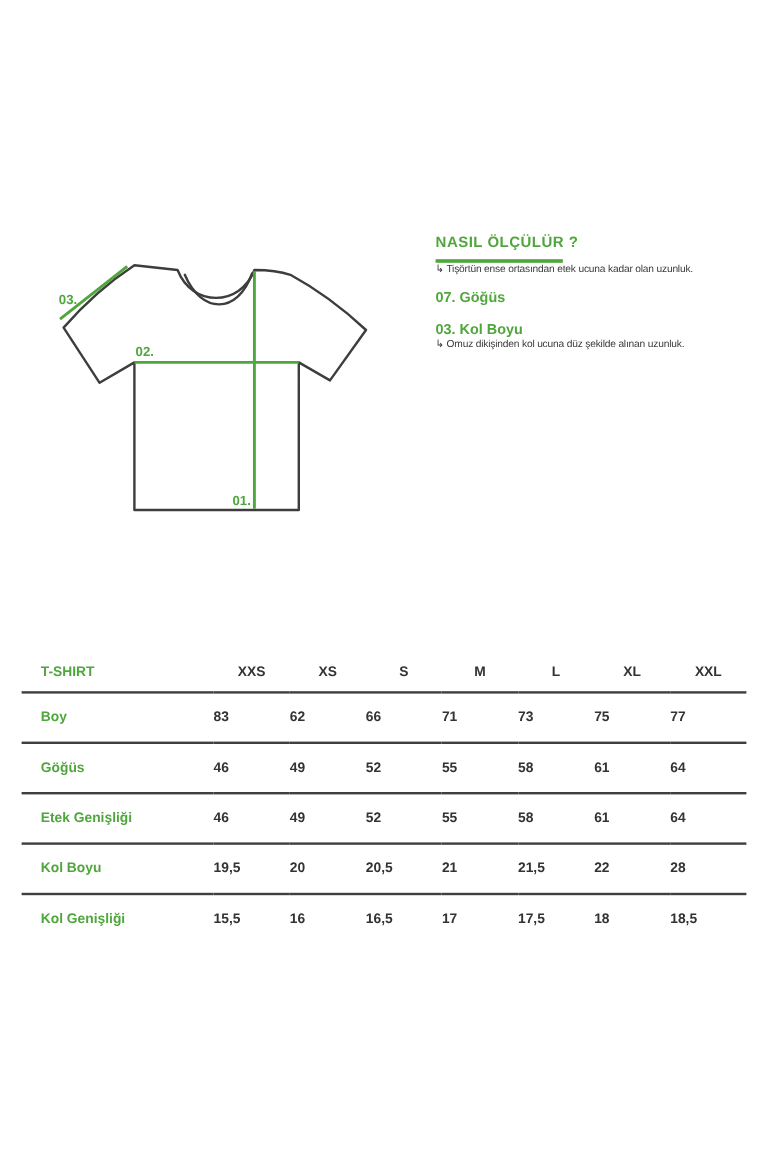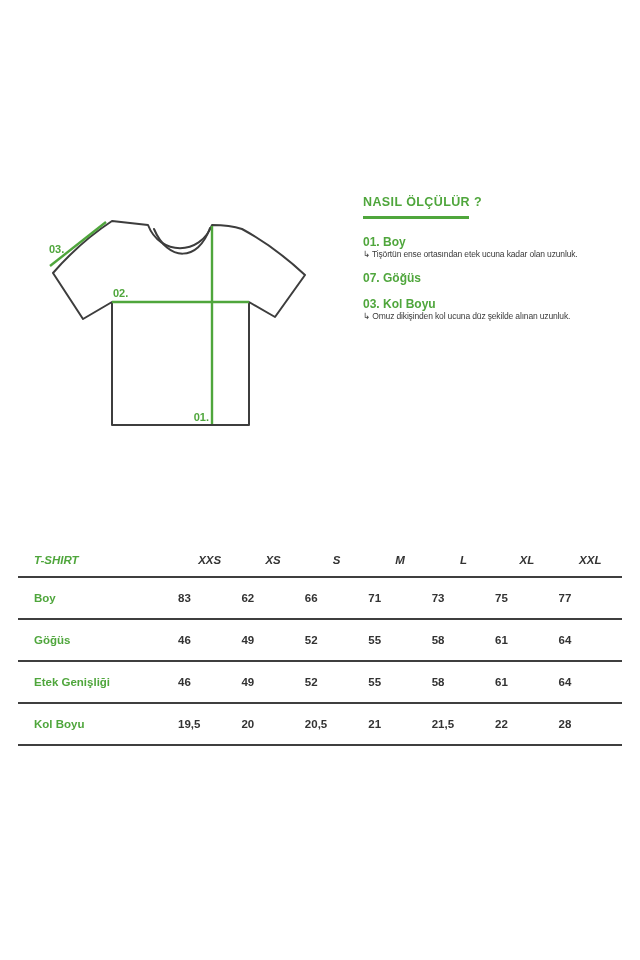--- a/index.html
+++ b/index.html
@@ -21,21 +21,21 @@
   .howto-desc{margin:0 0 0;font-size:8.5px;line-height:10px;color:#3a3a3a;white-space:nowrap;letter-spacing:-0.15px;}
   
   .size-table{
     position:absolute;left:18px;top:543px;width:604px;border-collapse:collapse;
     font-size:11.5px;font-weight:bold;color:#333333;table-layout:fixed;
   }
   .size-table col.label-col{width:160px;}
   .size-table tr{border-bottom:2px solid #3f3f3f;}
   .size-table tr.last{border-bottom:none;}
   .size-table th,.size-table td{padding:0;vertical-align:middle;font-weight:bold;}
-  .size-table thead th{height:33px;font-style:italic;}
+  .size-table thead th{height:33px;}
   .size-table tbody td{height:40px;}
   .size-table .lbl{text-align:left;padding-left:16px;color:#4fa63c;}
 </style>
 </head>
 <body>
 
 <div class="page">
 
   <svg class="diagram" viewBox="40 195 280 240" xmlns="http://www.w3.org/2000/svg" aria-hidden="true">
 
@@ -61,21 +61,20 @@
 
     <text class="measure-label" x="209" y="421" text-anchor="end">01.</text>
     <text class="measure-label" x="113" y="297">02.</text>
     <text class="measure-label" x="49" y="253">03.</text>
   </svg>
 
   <div class="howto">
     <h2 class="howto-title">NASIL ÖLÇÜLÜR ?</h2>
     <div class="howto-rule"></div>
 
-    <h3 class="howto-heading first">01. Boy</h3>
     <p class="howto-desc">↳ Tişörtün ense ortasından etek ucuna kadar olan uzunluk.</p>
 
     <h3 class="howto-heading">07. Göğüs</h3>
 
     <h3 class="howto-heading">03. Kol Boyu</h3>
     <p class="howto-desc">↳ Omuz dikişinden kol ucuna düz şekilde alınan uzunluk.</p>
   </div>
 
   <table class="size-table">
     <colgroup>
@@ -134,16 +133,26 @@
       <tr>
         <td class="lbl">Kol Boyu</td>
         <td>19,5</td>
         <td>20</td>
         <td>20,5</td>
         <td>21</td>
         <td>21,5</td>
         <td>22</td>
         <td>28</td>
       </tr>
+      <tr class="last">
+        <td class="lbl">Kol Genişliği</td>
+        <td>15,5</td>
+        <td>16</td>
+        <td>16,5</td>
+        <td>17</td>
+        <td>17,5</td>
+        <td>18</td>
+        <td>18,5</td>
+      </tr>
     </tbody>
   </table>
 
 </div>
 
 </body></html>

